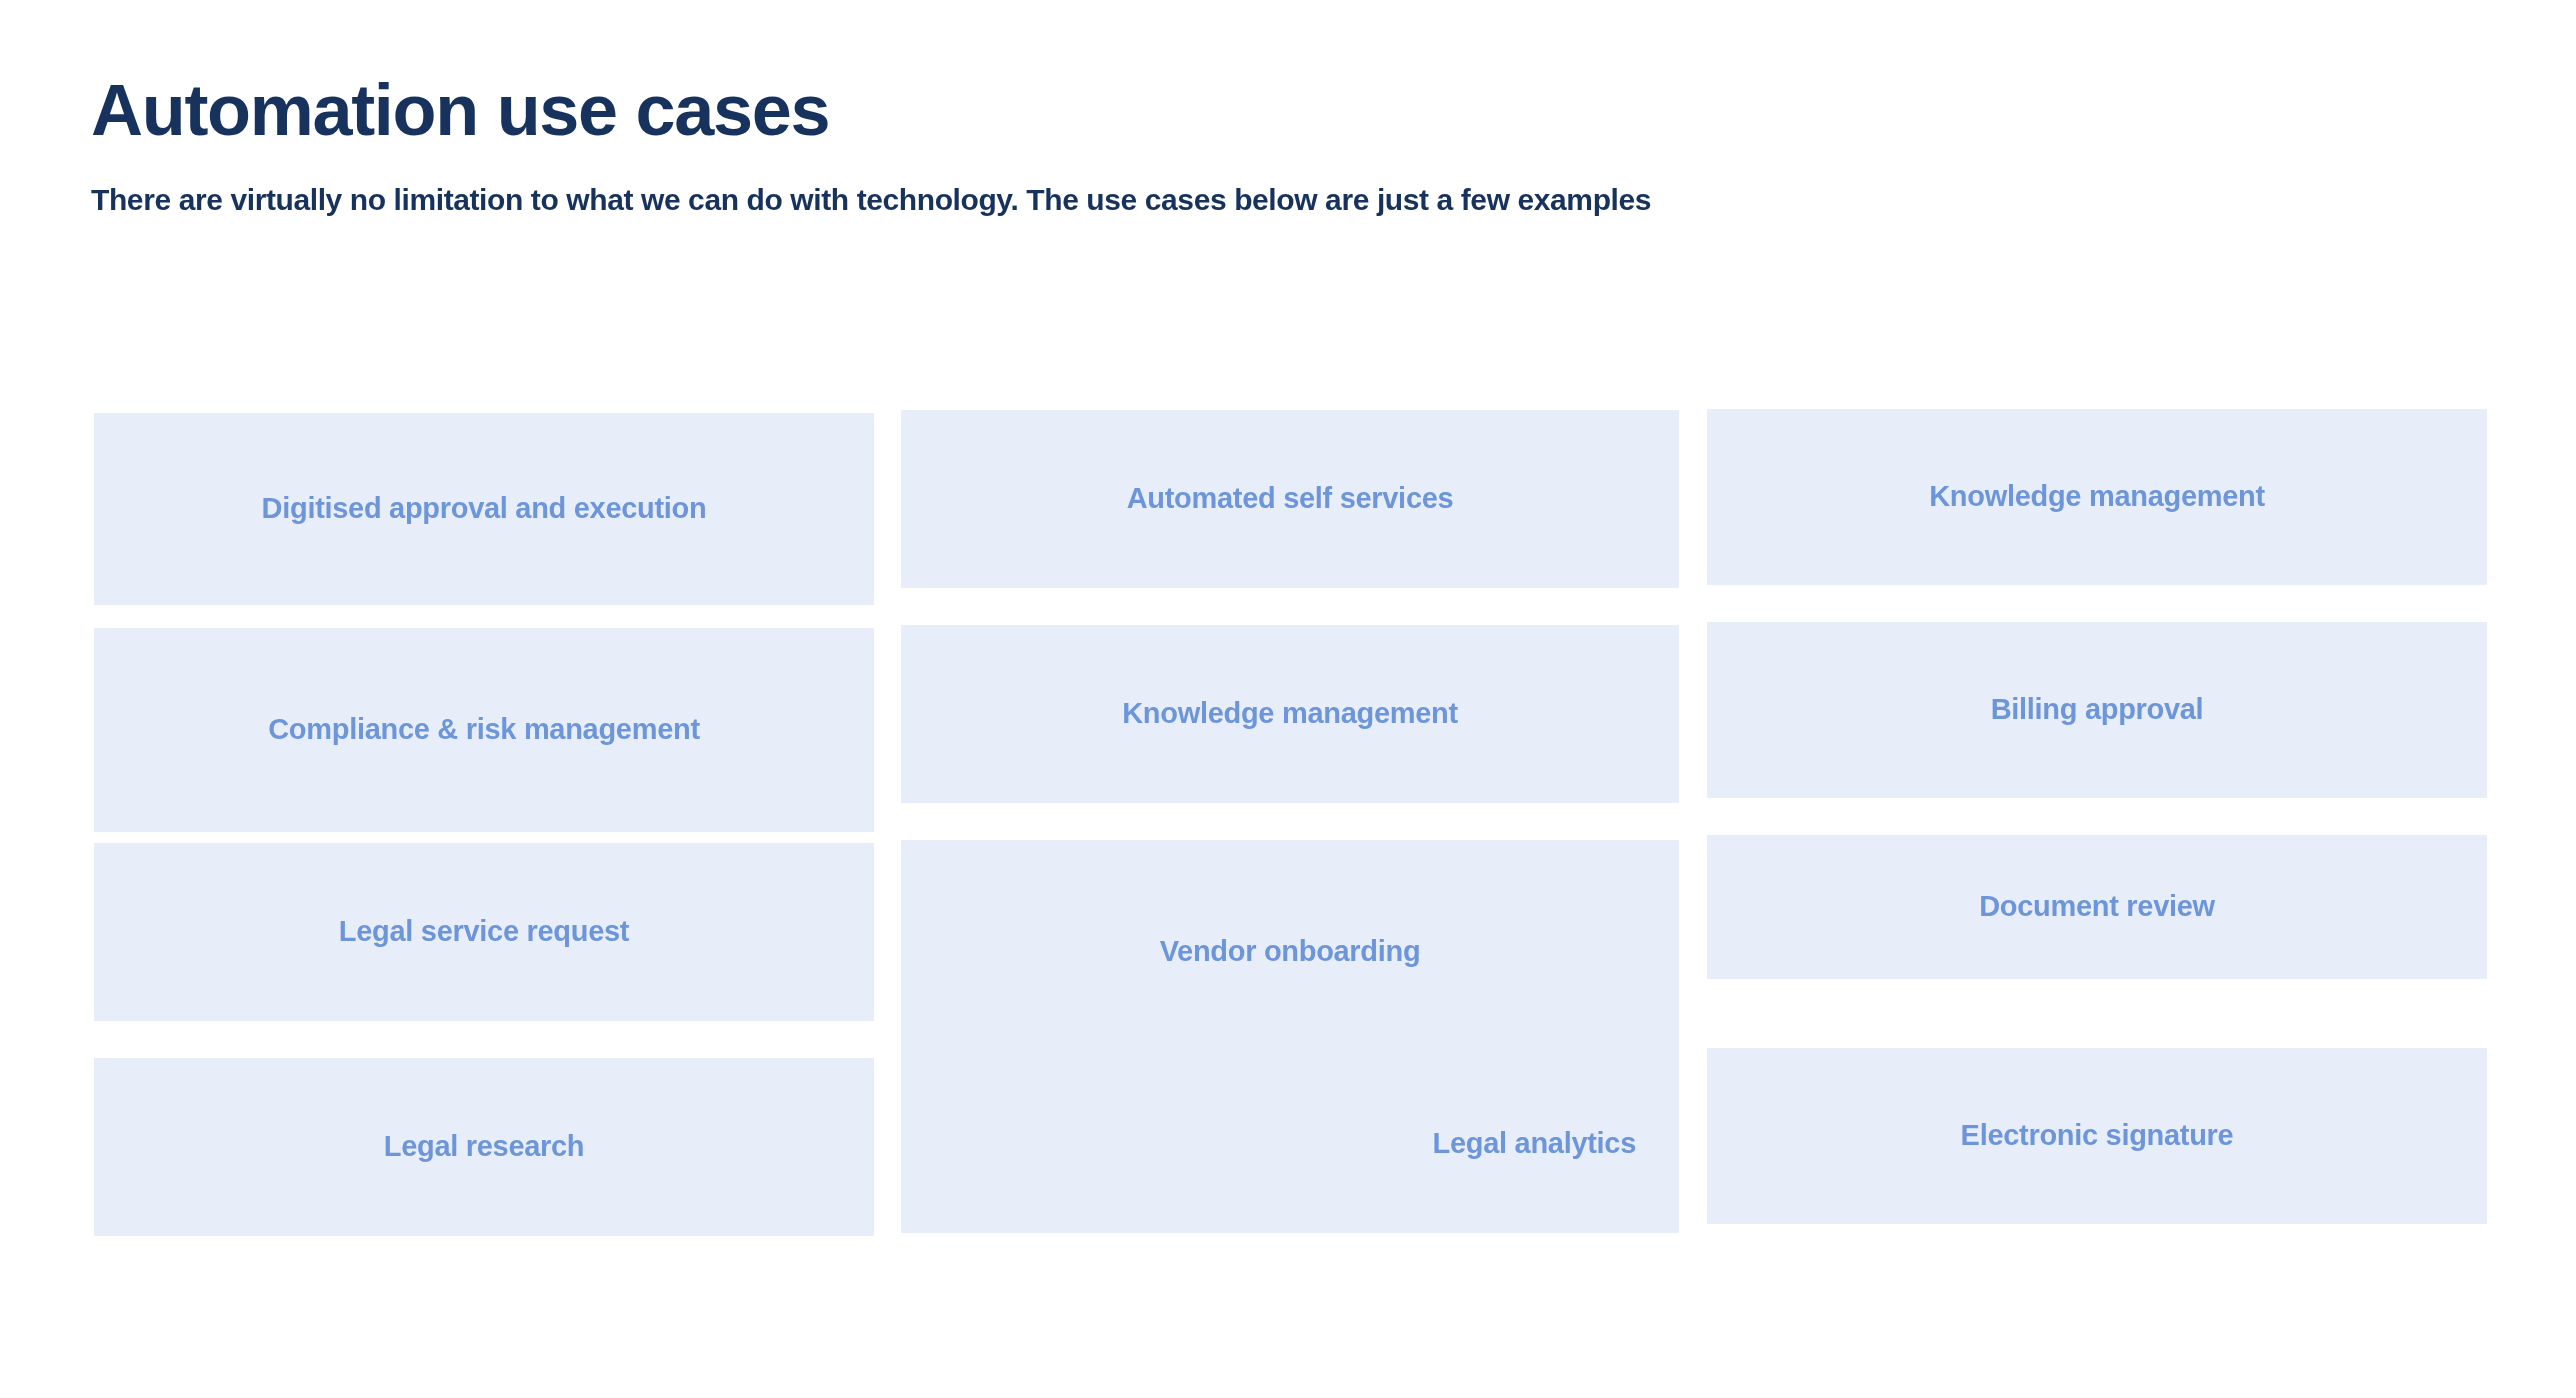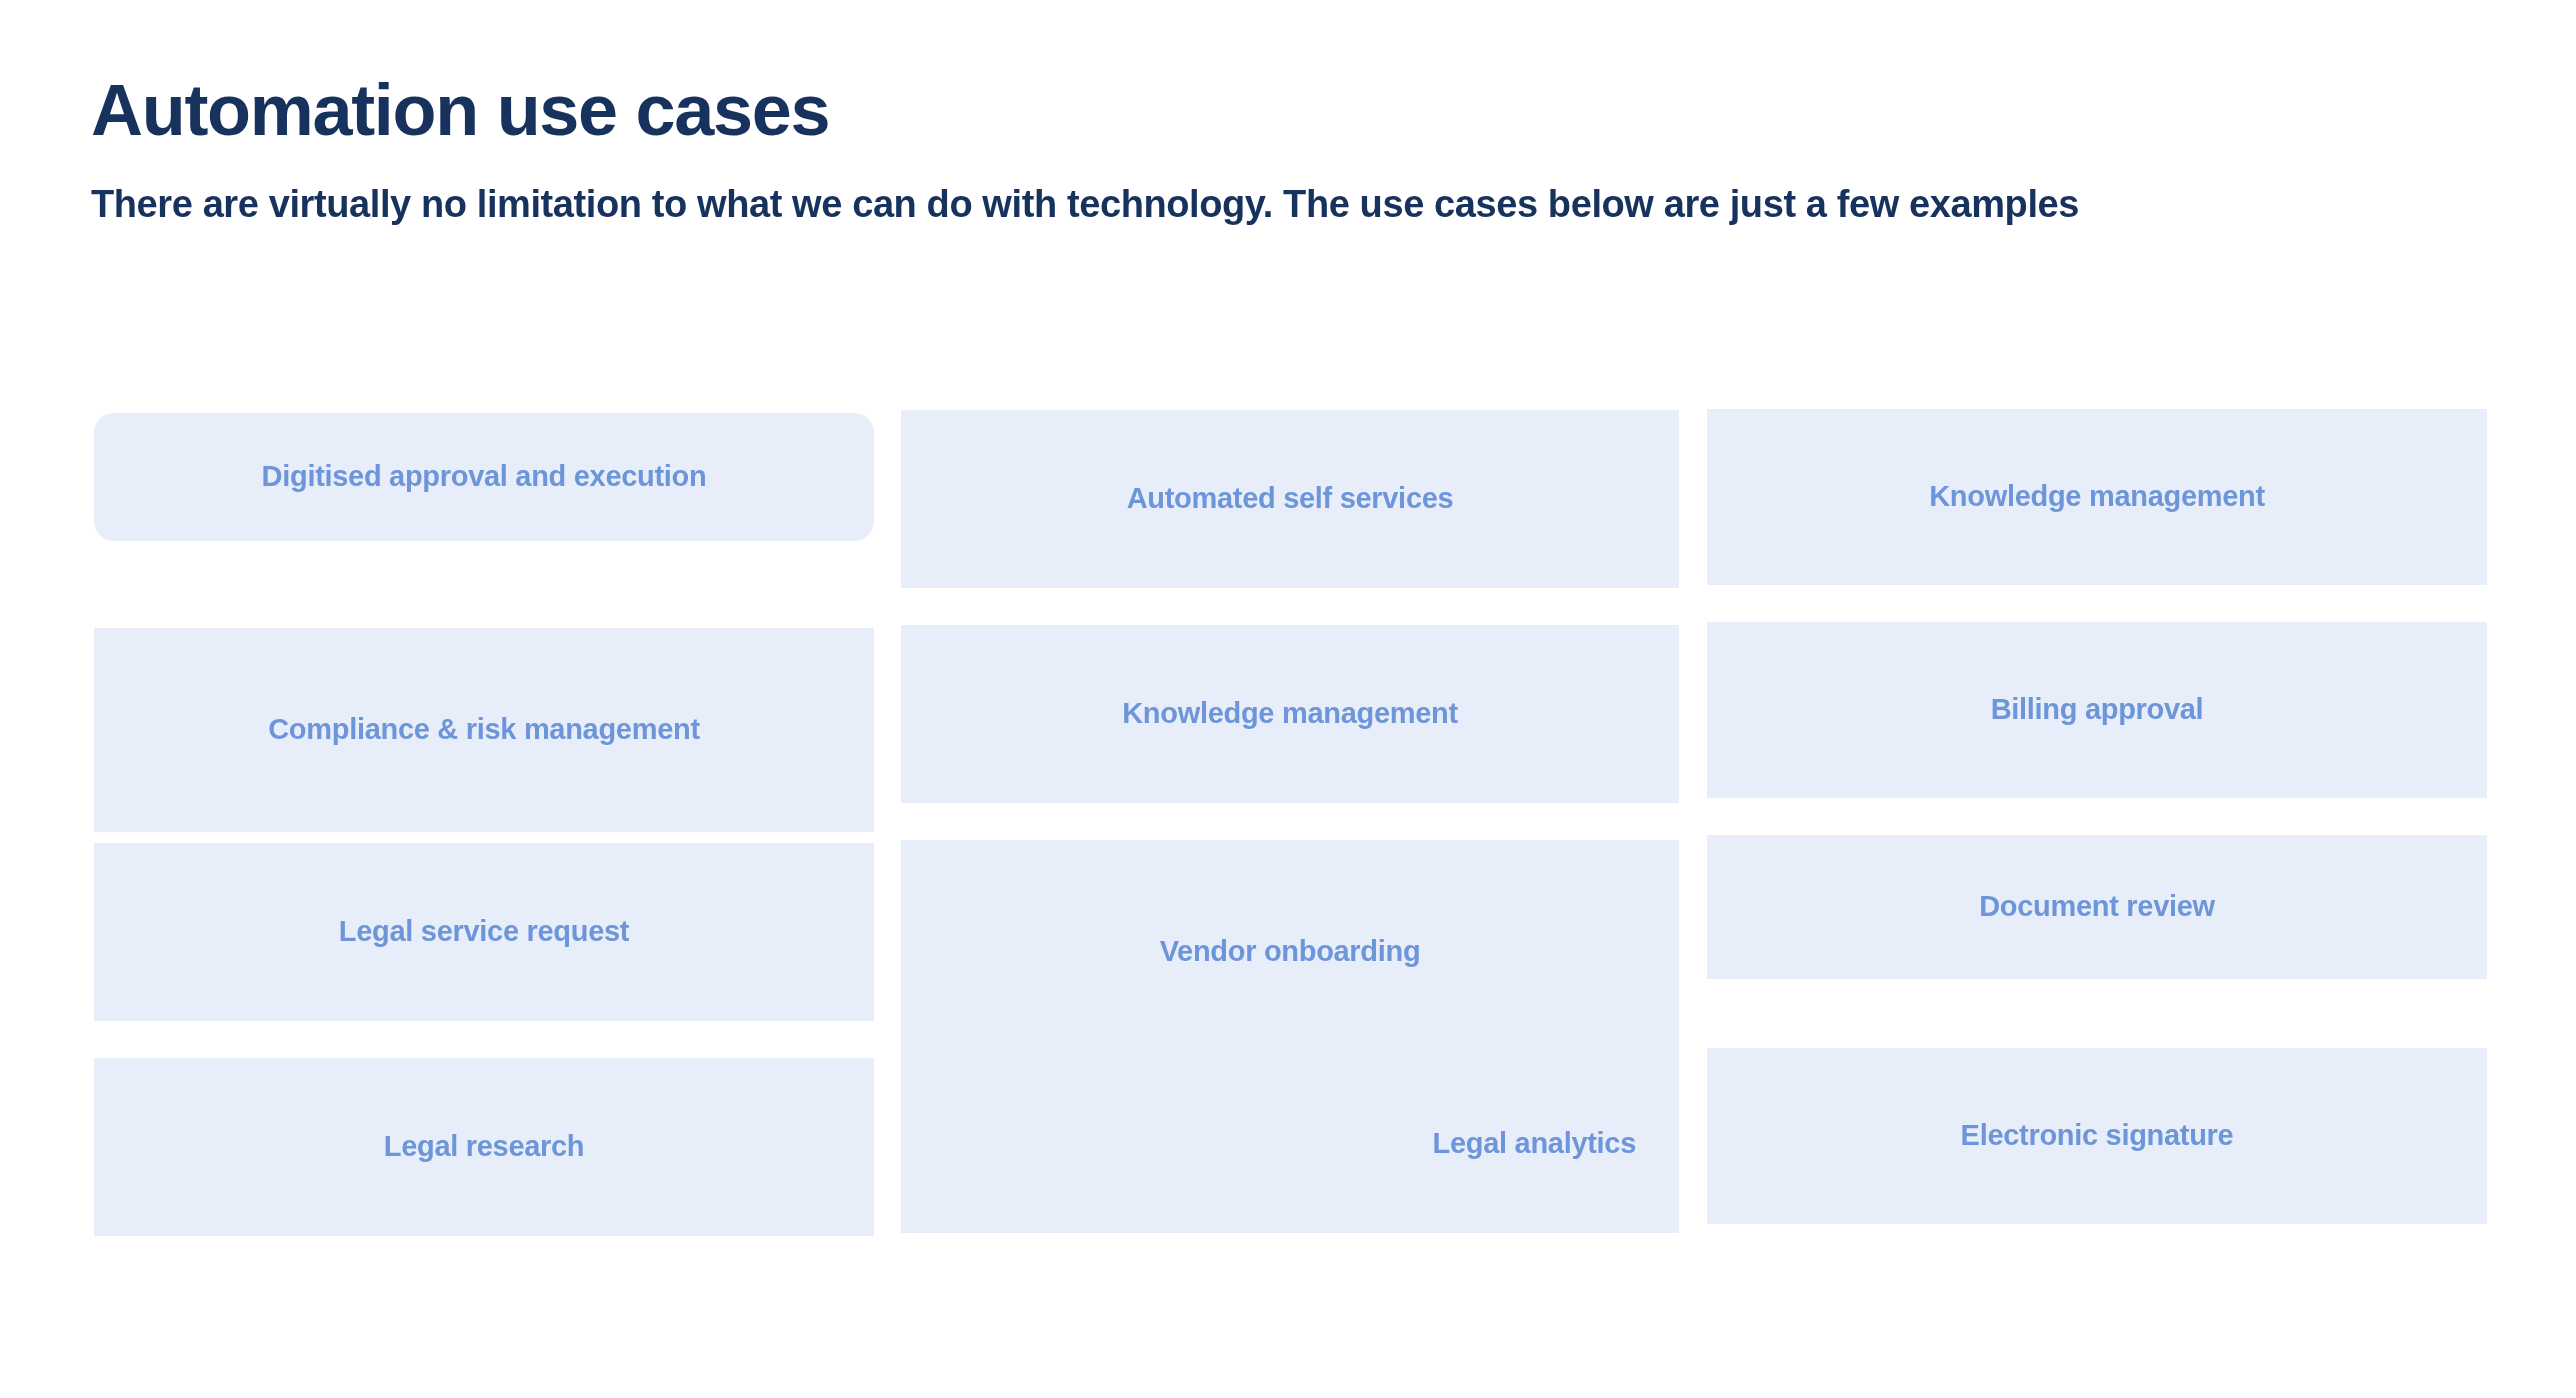--- a/index.html
+++ b/index.html
@@ -31,21 +31,21 @@
     font-size: 72px;
     font-weight: 800;
     line-height: 1.16;
     letter-spacing: -1.3px;
     color: #17325c;
     white-space: nowrap;
   }
 
   .page-subtitle {
     margin-top: 11.5px;
-    font-size: 38px;
+    font-size: 30px;
     font-weight: 600;
     line-height: 1.30;
     letter-spacing: -0.4px;
     color: #17325c;
     max-width: 2231px;
   }
 
   
   .card-grid {
     position: absolute;
@@ -79,21 +79,21 @@
   .use-case-label {
     font-size: 29px;
     font-weight: 700;
     line-height: 1.42;
     letter-spacing: -0.3px;
     color: #6d95d9;
     text-align: center;
   }
 
   
-  .column-1 .row-1 { top: 397px;  height: 128px; border-radius: 20px; }
+  .column-1 .row-1 { top: 397px;  height: 192px; }
   .column-1 .row-2 { top: 612px;  height: 204px; }
   .column-1 .row-3 { top: 827px; height: 178px; }
   .column-1 .row-4 { top: 1042px; height: 178px; }
 
   
   .column-2 .row-1 { top: 394px;  height: 178px; }
   .column-2 .row-2 { top: 609px;  height: 178px; }
   .column-2 .row-3 { top: 824px; height: 223px; }
   .column-2 .row-4 { top: 1039px; height: 178px; justify-content: flex-end; }
 

